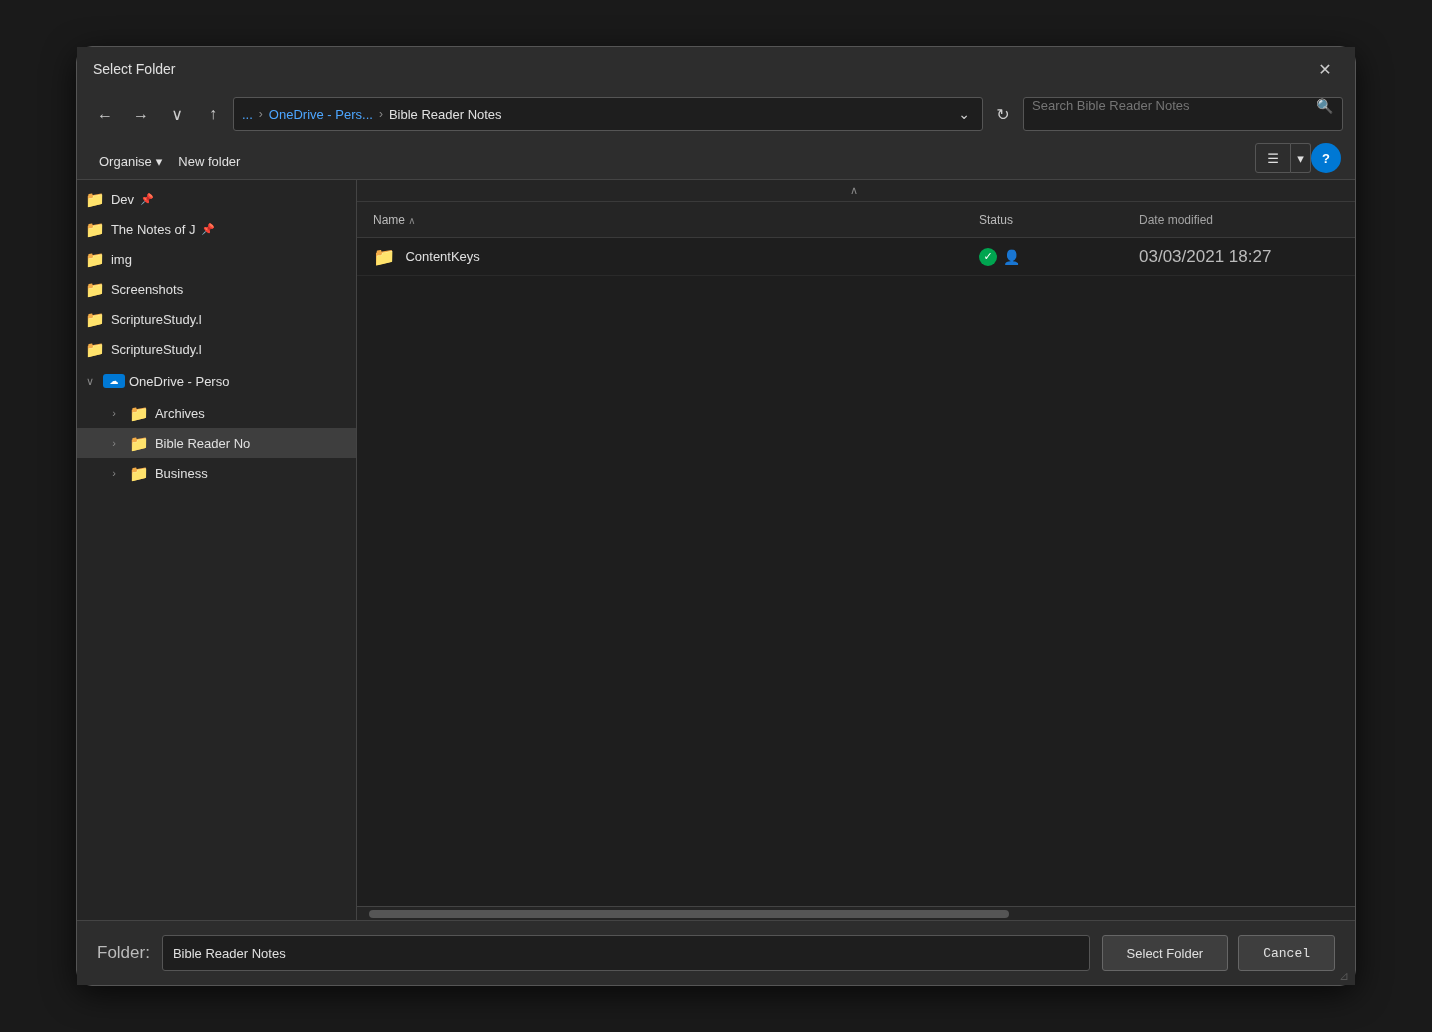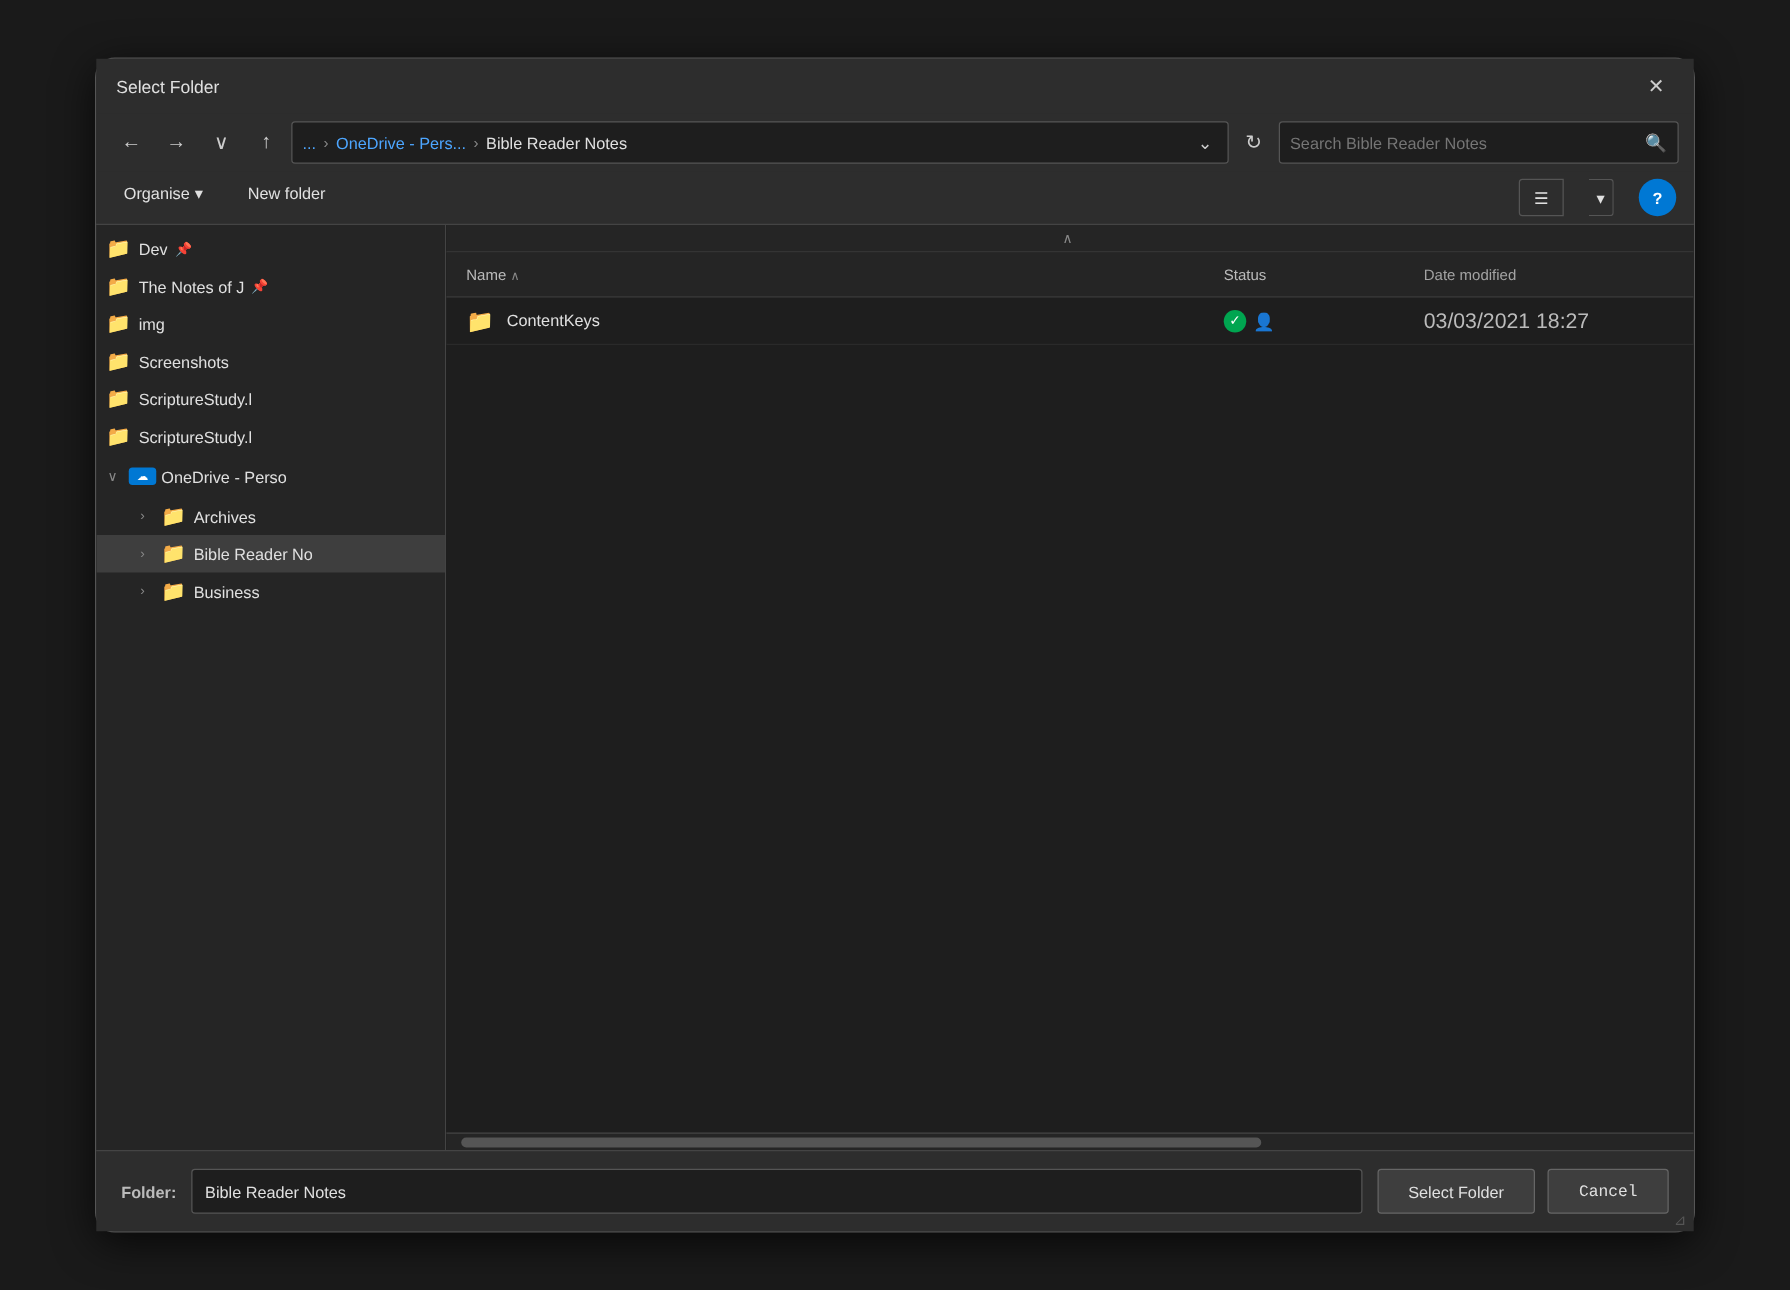--- a/index.html
+++ b/index.html
@@ -121,21 +121,21 @@
       align-items: center;
       justify-content: center;
       border-radius: 3px;
     }
     .search-box {
       background: #1e1e1e;
       border: 1px solid #555;
       border-radius: 3px;
       height: 34px;
       display: flex;
-      align-items: center;
+      align-items: flex-start;
       padding: 0 8px;
       gap: 6px;
       min-width: 320px;
     }
     .search-input {
       background: transparent;
       border: none;
       color: #888;
       font-size: 13px;
       outline: none;
@@ -145,24 +145,24 @@
       background: transparent;
       border: none;
       color: #888;
       cursor: pointer;
       font-size: 14px;
     }
 
     
     .toolbar {
       display: flex;
-      align-items: flex-start;
+      align-items: flex-end;
       padding: 6px 14px;
       background: #2d2d2d;
-      gap: 20px;
+      gap: 0;
       flex-shrink: 0;
     }
     .toolbar-btn {
       background: transparent;
       border: none;
       color: #e0e0e0;
       font-size: 13px;
       cursor: pointer;
       padding: 4px 8px;
       border-radius: 3px;
@@ -398,24 +398,23 @@
     .bottom-bar {
       background: #2d2d2d;
       border-top: 1px solid #444;
       padding: 14px 20px;
       display: flex;
       align-items: center;
       gap: 12px;
       flex-shrink: 0;
     }
     .folder-label {
-      font-size: 13px;
+      font-size: 17px;
       color: #bbb;
       flex-shrink: 0;
-      font-weight: bold;
     }
     .folder-input {
       flex: 1;
       background: #1e1e1e;
       border: 1px solid #555;
       color: #e0e0e0;
       font-size: 13px;
       padding: 6px 10px;
       border-radius: 3px;
       outline: none;

